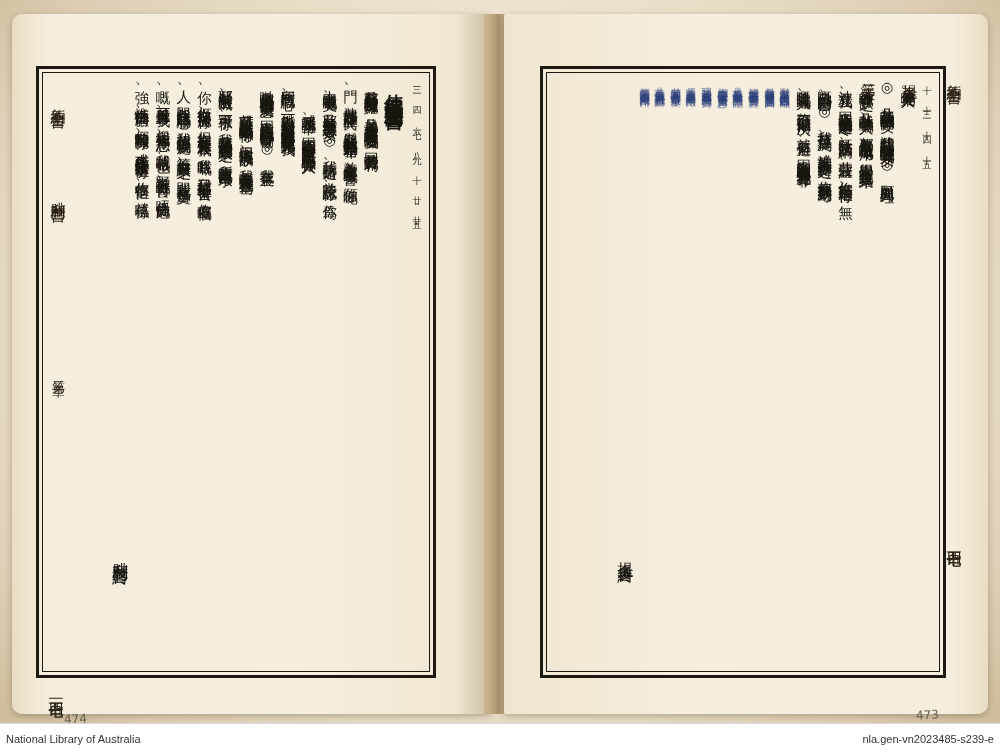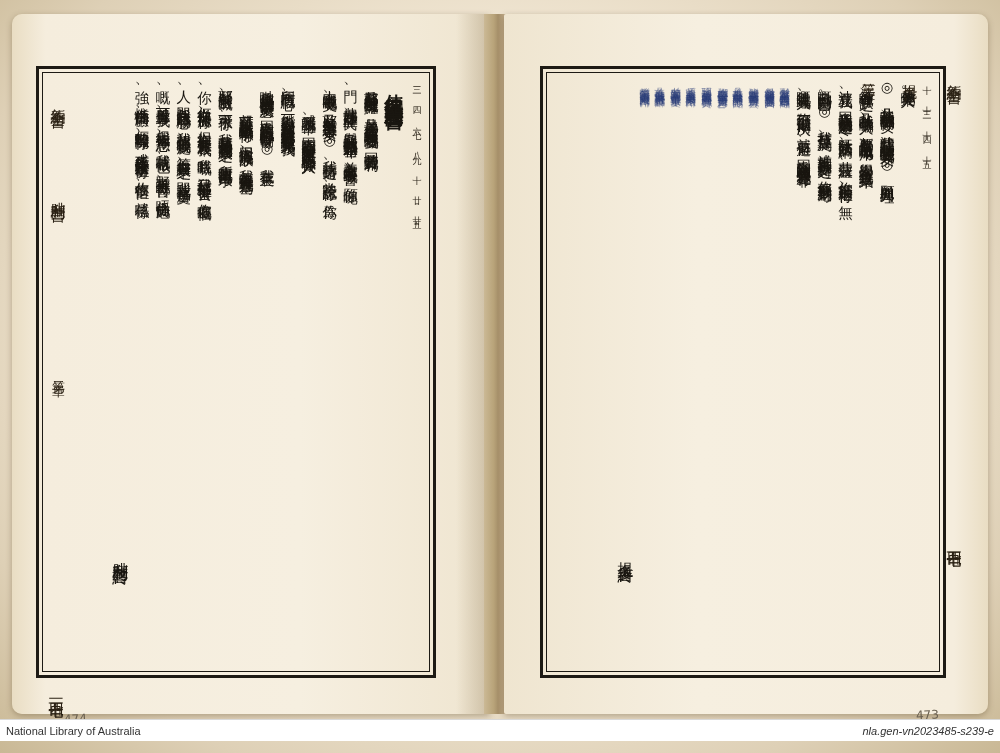--- a/index.html
+++ b/index.html
@@ -167,35 +167,35 @@
     color: #6a6050;
     transform: rotate(-3deg);
   }
   .pencil-l { left: 64px; top: 712px; }
   .pencil-r { left: 916px; top: 708px; }
 
   
   #footer {
     position: absolute;
     left: 0;
-    bottom: 12px;
+    bottom: 0;
     width: 1000px;
-    height: 22px;
+    height: 30px;
     background: #ffffff;
     border-top: 1px solid #d8d8d8;
     display: flex;
     align-items: center;
     justify-content: space-between;
     box-sizing: border-box;
     padding: 0 6px;
     font-size: 11px;
     color: #333;
     font-family: "Liberation Sans", sans-serif;
   }
-  #footer .right { color: #333; font-style: italic; }
+  #footer .right { color: #333; }
 </style>
 </head>
 <body>
 
 <div id="scan">
   <div class="backdrop"></div>
 
   <div class="leaf leaf-right"></div>
 
   <div class="runhead rh-a">新約全書</div>

